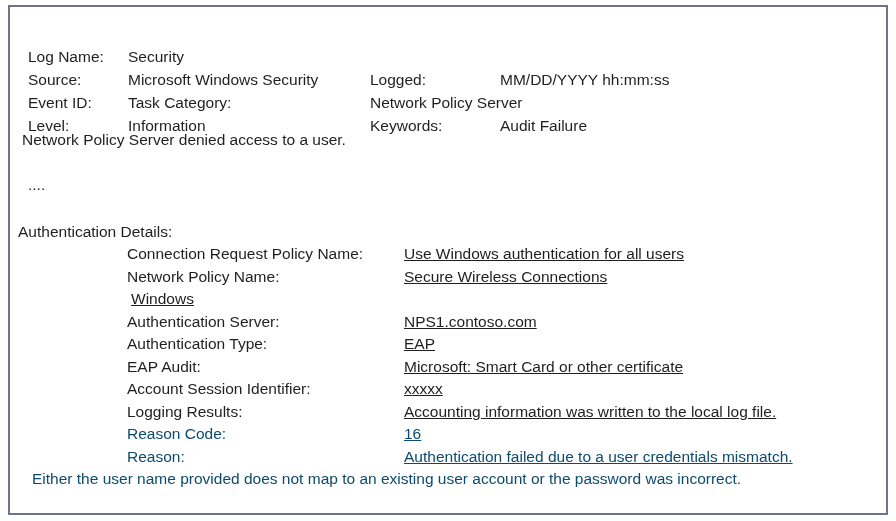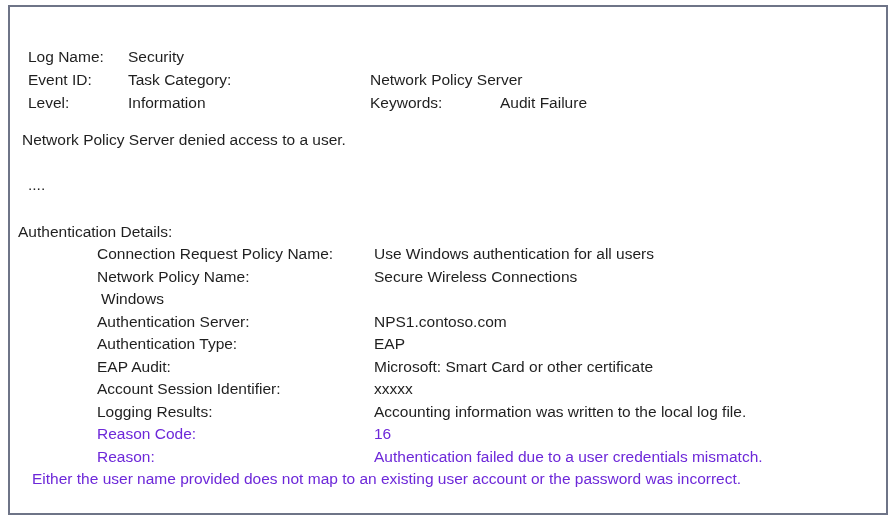--- a/index.html
+++ b/index.html
@@ -61,27 +61,27 @@
   }
   .details {
     position: absolute;
     top: 236px;
     left: 10px;
     right: 4px;
   }
   .detail-row {
     display: grid;
     grid-template-columns: 273px 1fr;
-    margin-left: 77px;
+    margin-left: 107px;
     height: 22.5px;
     line-height: 22.5px;
     white-space: nowrap;
   }
-  .detail-row .value { padding-left: 4px; }
-  .alert { color: #6d28d9; }
+  .detail-row .value { padding-left: 4px; text-decoration: underline; }
+  .alert { color: #0c4a6e; }
   .footer-line {
     position: absolute;
     top: 461px;
     left: 10px;
     height: 22px;
     line-height: 22px;
     white-space: nowrap;
     margin-left: 12px;
   }
 </style>
@@ -89,20 +89,26 @@
 <body>
 
 <div class="frame">
 
   <div class="header">
     <div class="header-row">
       <span>Log Name:</span>
       <span>Security</span>
       <span></span>
       <span></span>
+    </div>
+    <div class="header-row">
+      <span>Source:</span>
+      <span>Microsoft Windows Security</span>
+      <span>Logged:</span>
+      <span>MM/DD/YYYY hh:mm:ss</span>
     </div>
     <div class="header-row">
       <span>Event ID:</span>
       <span>Task Category:</span>
       <span>Network Policy Server</span>
     </div>
     <div class="header-row">
       <span>Level:</span>
       <span>Information</span>
       <span>Keywords:</span>

